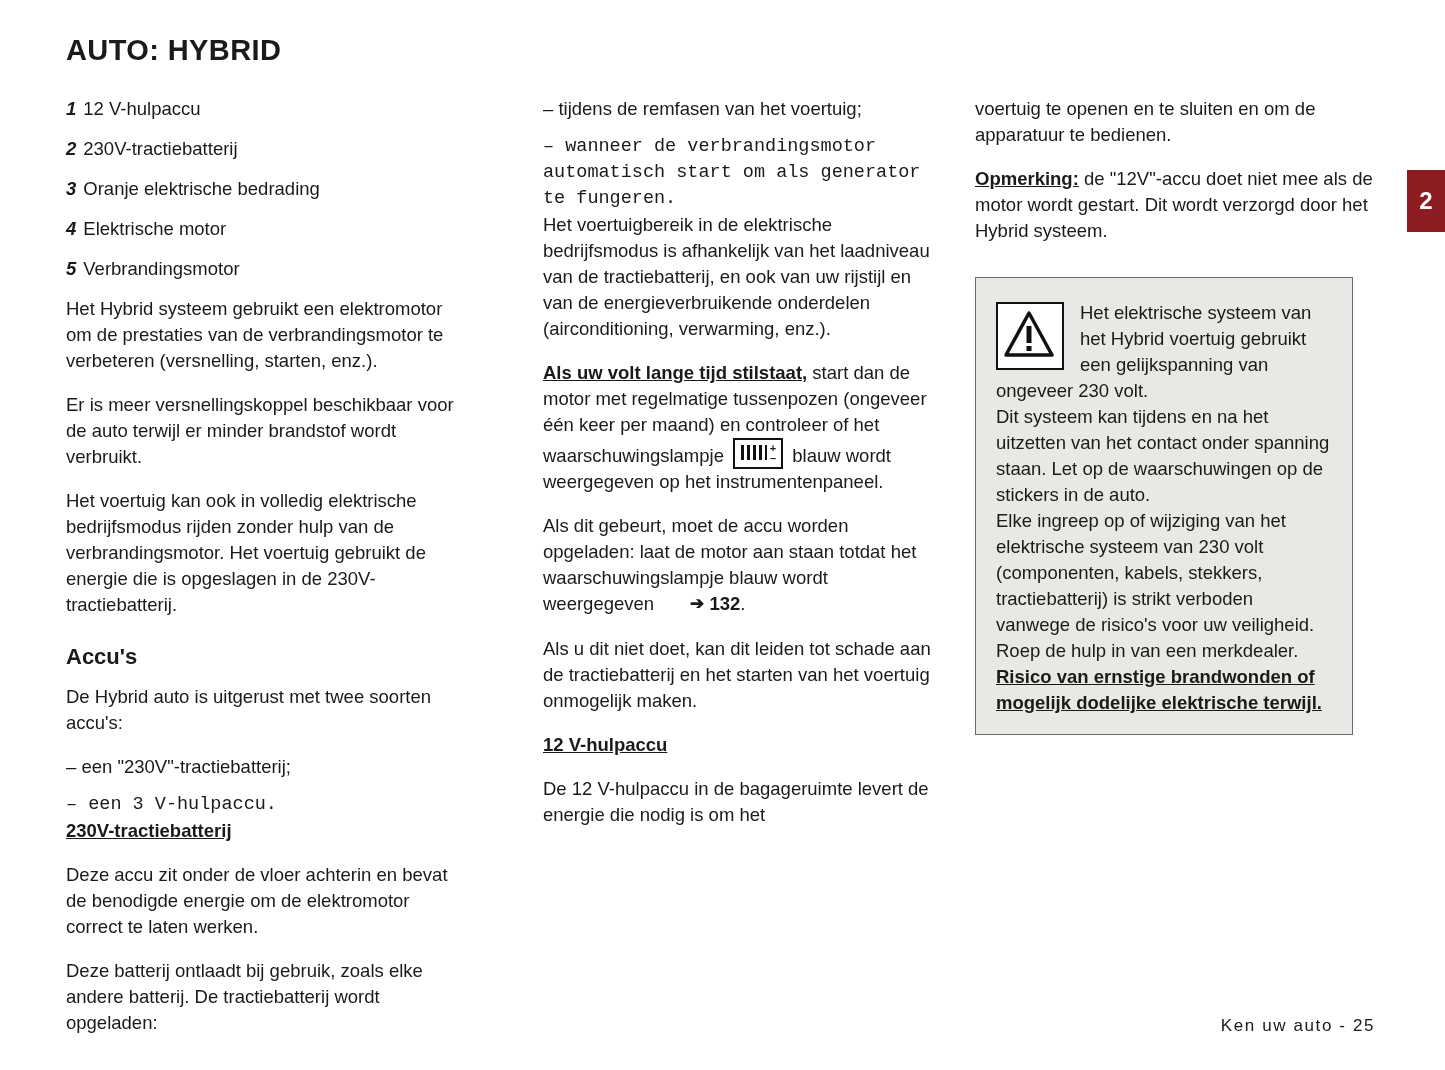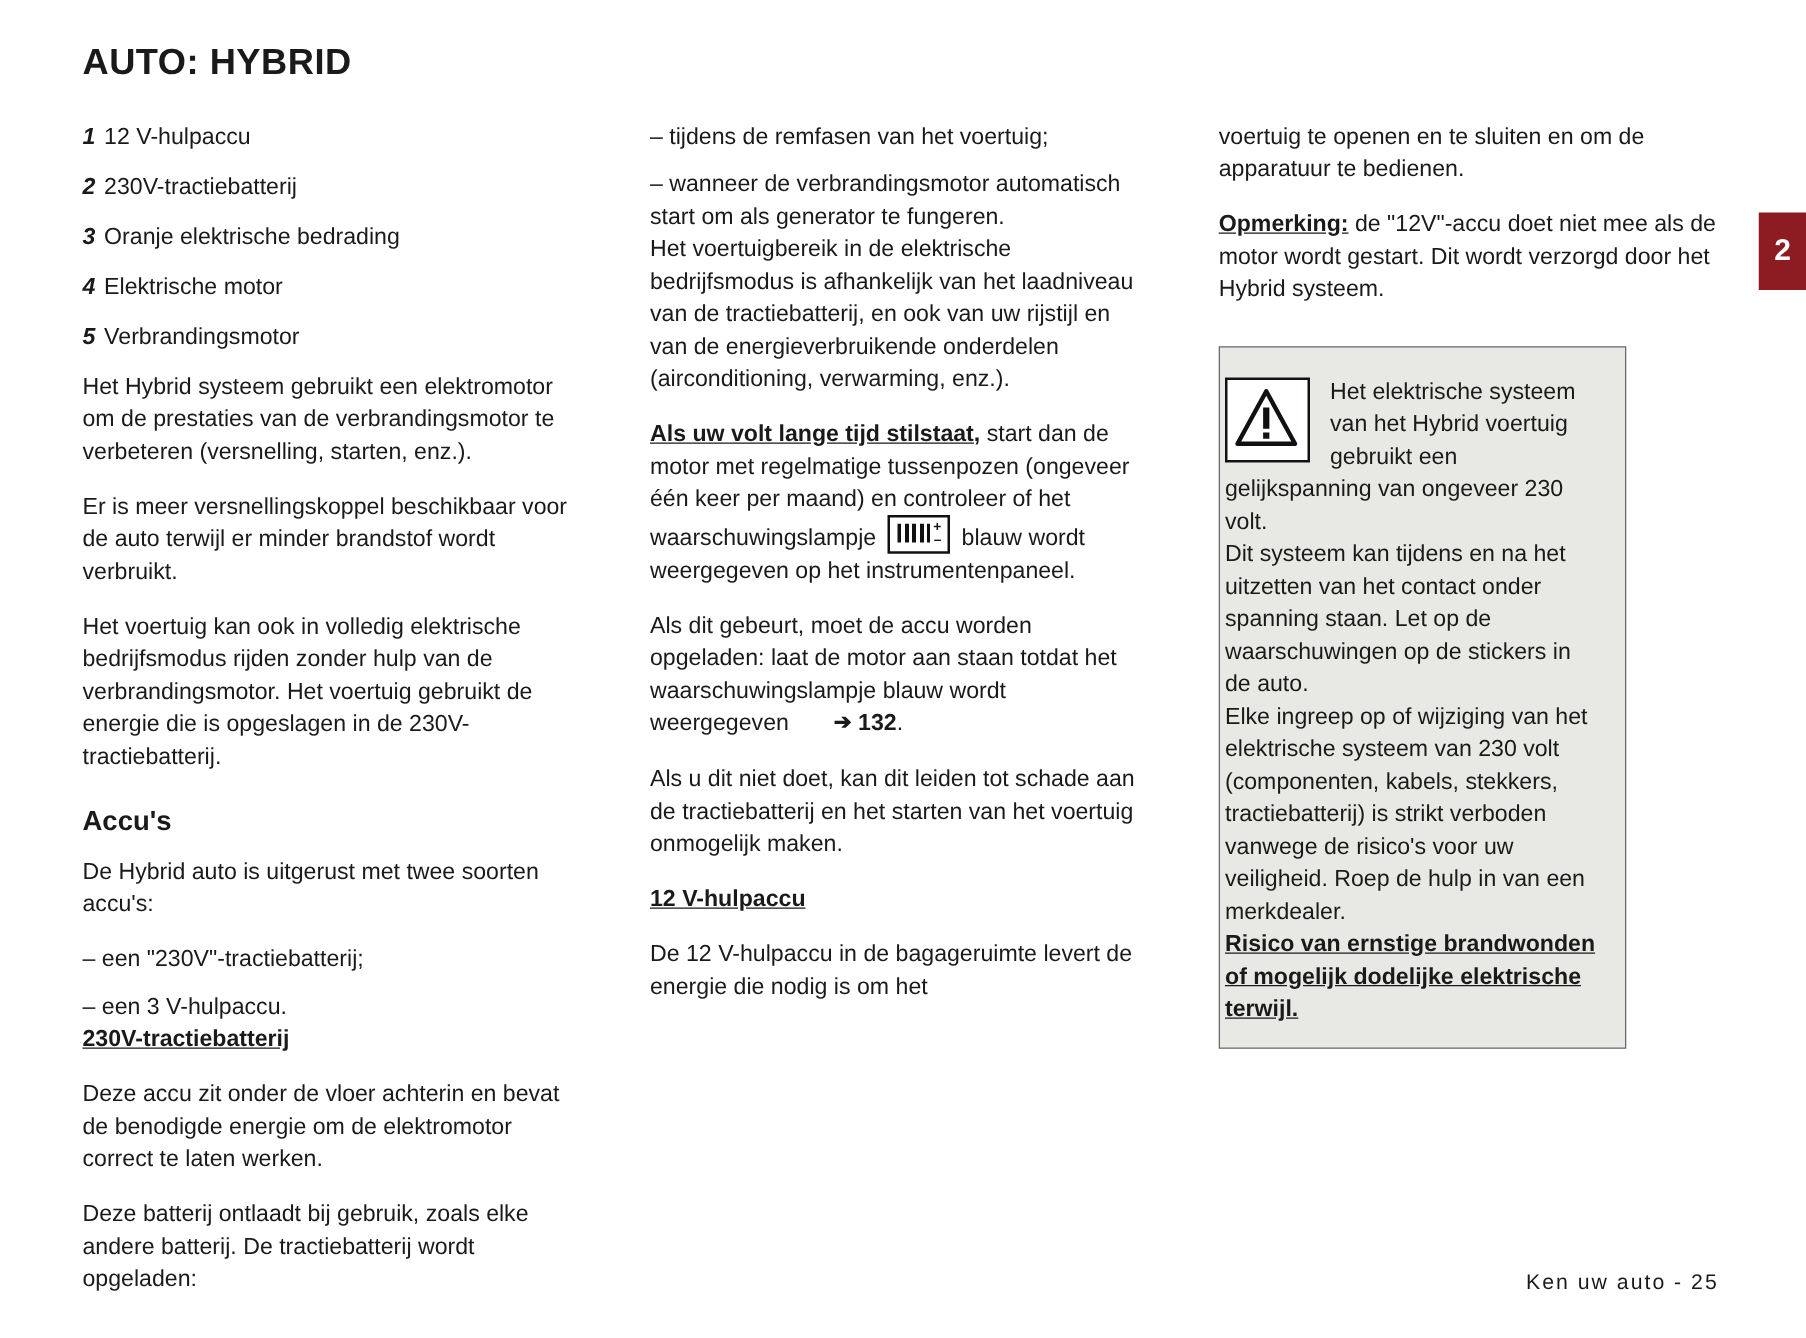--- a/index.html
+++ b/index.html
@@ -46,41 +46,41 @@
     justify-content: center;
   }
   
   .col {
     position: absolute;
     top: 96px;
     font-size: 18.5px;
     line-height: 26px;
   }
   .col1 { left: 66px;  width: 390px; }
-  .col2 { left: 520px; width: 398px; }
+  .col2 { left: 543px; width: 398px; }
   .col3 { left: 975px; width: 398px; }
 
   p { margin: 0 0 18px 0; }
   p.tight { margin-bottom: 6px; }
   .b { font-weight: bold; text-decoration: underline; }
   .numlist-item {
     margin: 0 0 14px 0;
   }
   .numlist-item .n {
     font-style: italic;
     font-weight: bold;
     margin-right: 7px;
   }
   h2.sub {
     font-size: 22px;
     font-weight: bold;
     margin: 26px 0 14px 0;
   }
   .dashline { margin: 0; }
-  .dashline + .dashline { margin-top: 12px; }
+  .dashline + .dashline { margin-top: 12px; font-family: Liberation Mono, monospace; }
 
   
   .ref {
     white-space: nowrap;
     font-weight: bold;
     margin-left: 36px;
   }
   .ref .arrow {
     display: inline-block;
     font-weight: bold;
@@ -119,25 +119,25 @@
     font-size: 11px;
     line-height: 11px;
     font-weight: bold;
   }
 
   
   .warnbox {
     position: absolute;
     left: 975px;
     top: 277px;
-    width: 326px;
+    width: 378px;
     box-sizing: border-box;
     border: 1.5px solid #6a6a6a;
     background: #e8e8e4;
-    padding: 22px 20px 18px 4px;
+    padding: 22px 20px 18px 20px;
     font-size: 18.5px;
     line-height: 26px;
   }
   .warn-tri {
     float: left;
     width: 64px;
     height: 64px;
     margin: 2px 16px 4px 0;
     border: 2.5px solid #111;
     background: #fff;

